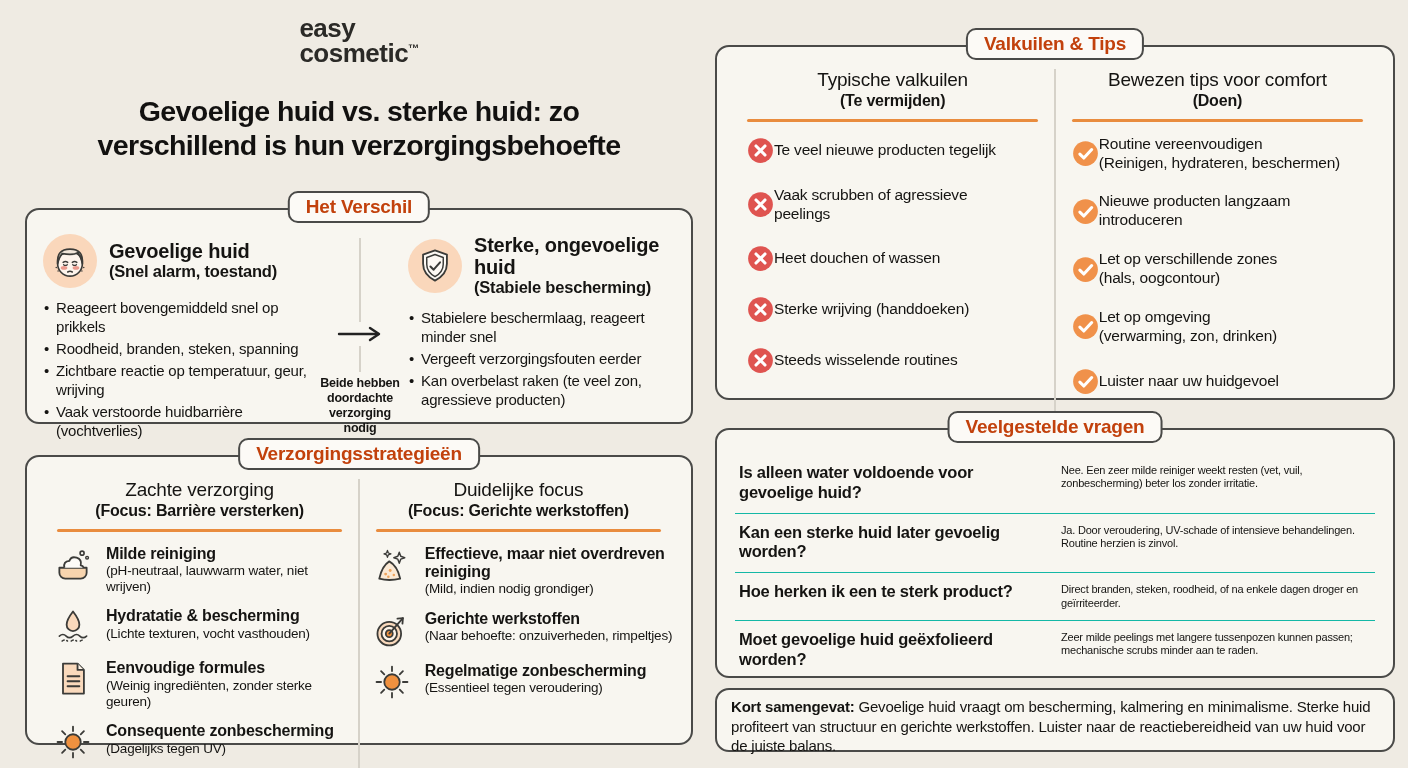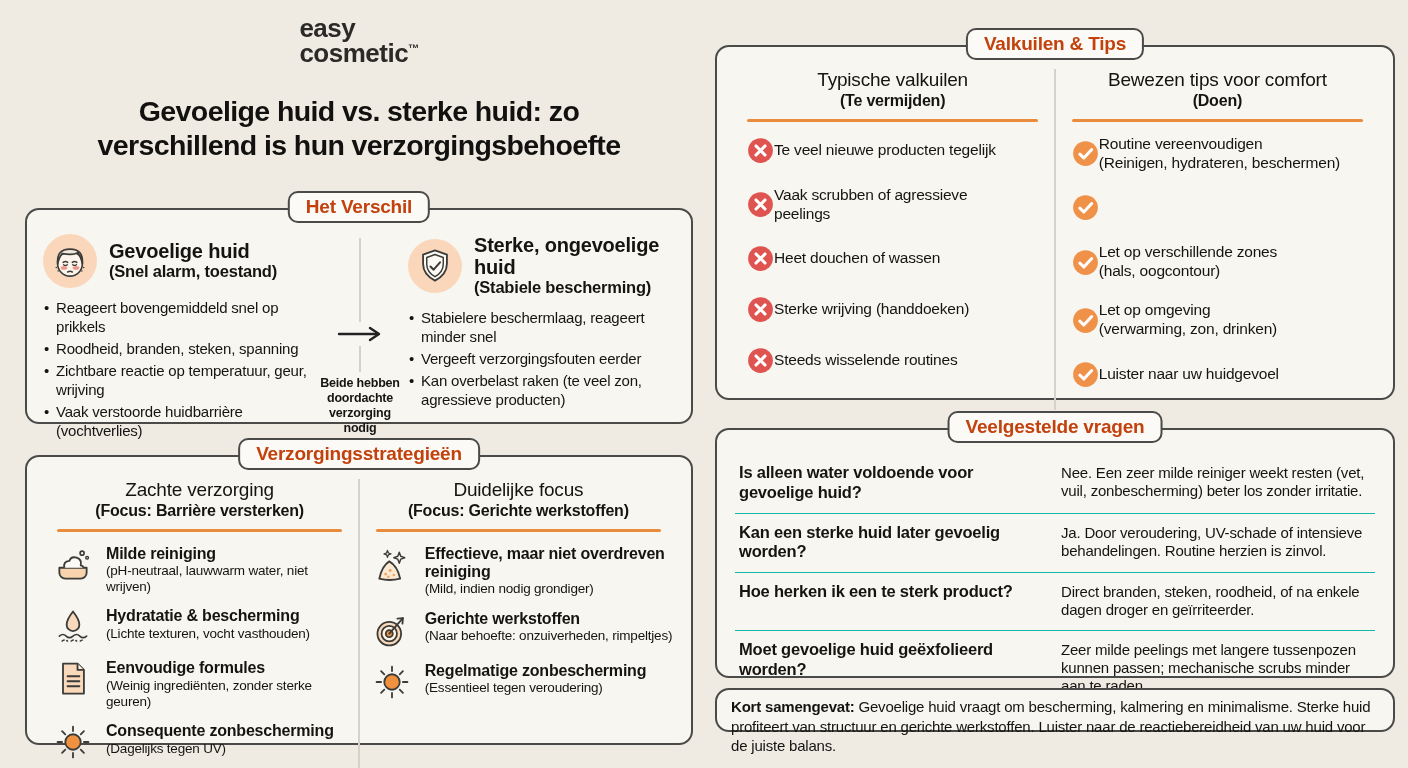--- a/index.html
+++ b/index.html
@@ -33,21 +33,21 @@
   }
   .chip {
     position:absolute; top:-19px; left:50%; transform:translateX(-50%);
     background:#FCFAF6; border:2px solid #4A4A48; border-radius:10px;
     padding:3px 16px; font-size:19px; font-weight:700; white-space:nowrap; color:#c2410c;
   }
   .p-verschil { top:208px; left:25px; width:668px; height:216px; }
   .p-strat    { top:455px; left:25px; width:668px; height:290px; }
   .p-valk     { top:45px;  left:715px; width:680px; height:355px; }
   .p-faq      { top:428px; left:715px; width:680px; height:250px; }
-  .p-sum      { top:688px; left:715px; width:680px; height:44px; }
+  .p-sum      { top:688px; left:715px; width:680px; height:64px; }
 
   
   .verschil-grid { display:grid; grid-template-columns:1fr 96px 1fr; padding:24px 14px 8px 16px; height:100%; }
   .v-head { display:flex; gap:12px; align-items:center; margin-bottom:10px; }
   .icon-circle {
     width:54px; height:54px; border-radius:50%; background:#FAD7BB;
     flex:none; display:flex; align-items:center; justify-content:center;
   }
   .v-title { font-size:20px; font-weight:700; line-height:1.1; }
   .v-sub   { font-size:16.5px; font-weight:700; line-height:1.2; }
@@ -79,21 +79,21 @@
   .vk-text span { display:block; }
 
   
   .faq-body { padding:24px 18px 6px; }
   .faq-row {
     display:grid; grid-template-columns:296px 1fr; gap:26px;
     padding:9px 4px 10px; border-top:1px solid #14b8a6;
   }
   .faq-row:first-child { border-top:none; }
   .faq-q { font-size:16.5px; font-weight:700; line-height:1.2; }
-  .faq-a { font-size:15px;  line-height:1.22; padding-top:1px; }
+  .faq-a { font-size:11px;  line-height:1.22; padding-top:1px; }
 
   
   .sum-body { padding:7px 14px; font-size:15px; line-height:1.3; }
 </style>
 </head>
 <body>
 
 <svg width="0" height="0" style="position:absolute" aria-hidden="true">
   <defs>
     <symbol id="ic-x" viewBox="0 0 48 48">
@@ -391,20 +391,24 @@
           </svg>
         <div class="vk-text">
             <span>Routine vereenvoudigen</span>
             <span>(Reinigen, hydrateren, beschermen)</span>
           </div>
       </div>
       <div class="vk-item">
         <svg class="badge">
             <use href="#ic-check"></use>
           </svg>
+        <div class="vk-text">
+            <span>Nieuwe producten langzaam</span>
+            <span>introduceren</span>
+          </div>
       </div>
       <div class="vk-item">
         <svg class="badge">
             <use href="#ic-check"></use>
           </svg>
         <div class="vk-text">
             <span>Let op verschillende zones</span>
             <span>(hals, oogcontour)</span>
           </div>
       </div>

